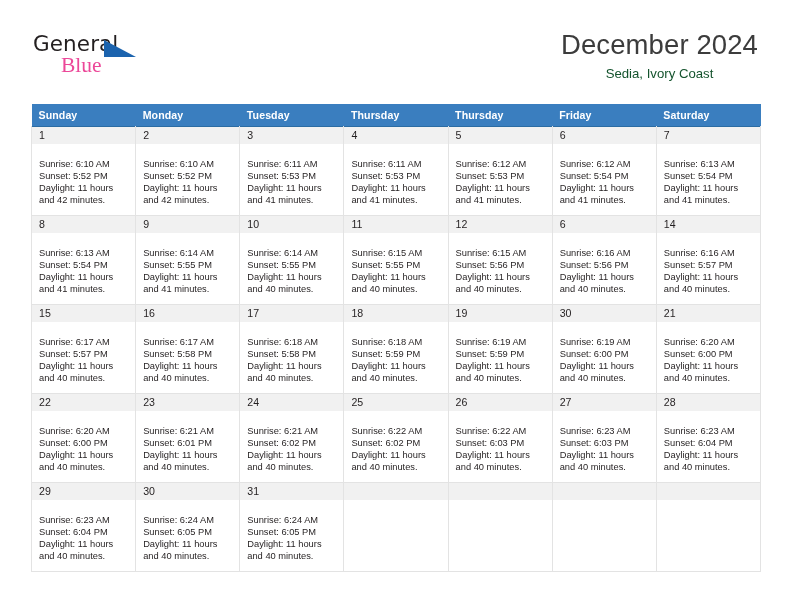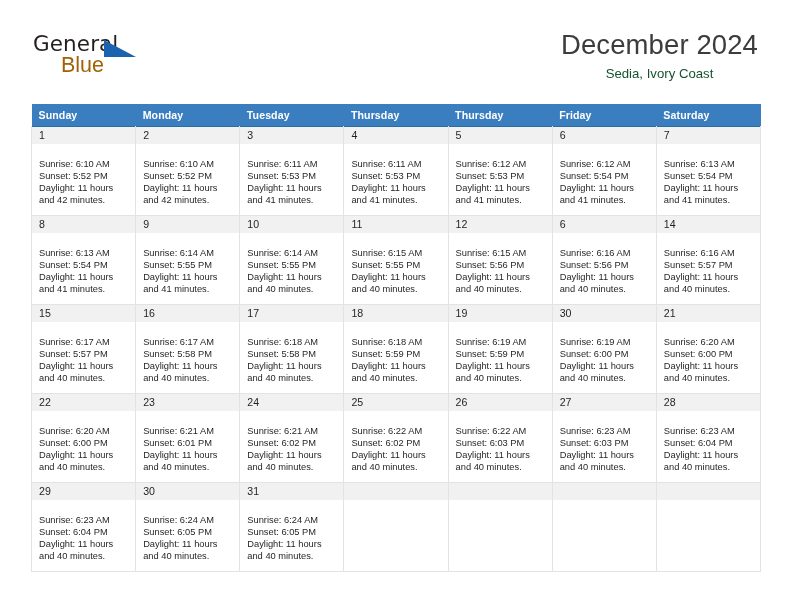--- a/index.html
+++ b/index.html
@@ -43,22 +43,22 @@
     color: #231f20;
     font-family: "DejaVu Sans", sans-serif;
     font-weight: 400;
     line-height: 1;
   }
   .brand-blue {
     position: absolute;
     left: 28px;
     top: 22px;
     font-size: 21.5px;
-    color: #a16207;
-    font-family: Liberation Sans, sans-serif;
+    color: #ec4899;
+    font-family: Liberation Serif, serif;
     font-weight: 400;
     line-height: 1;
   }
   .brand-triangle {
     position: absolute;
     left: 71px;
     top: 7px;
     width: 0;
     height: 0;
     border-left: 32px solid #1b63ae;

